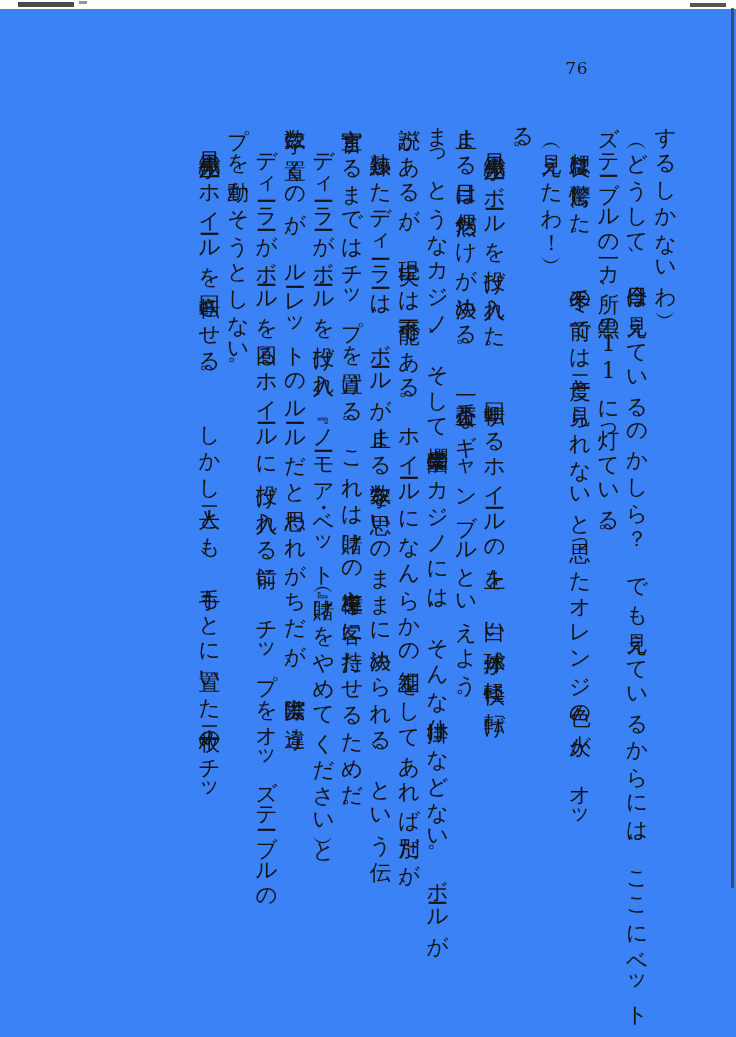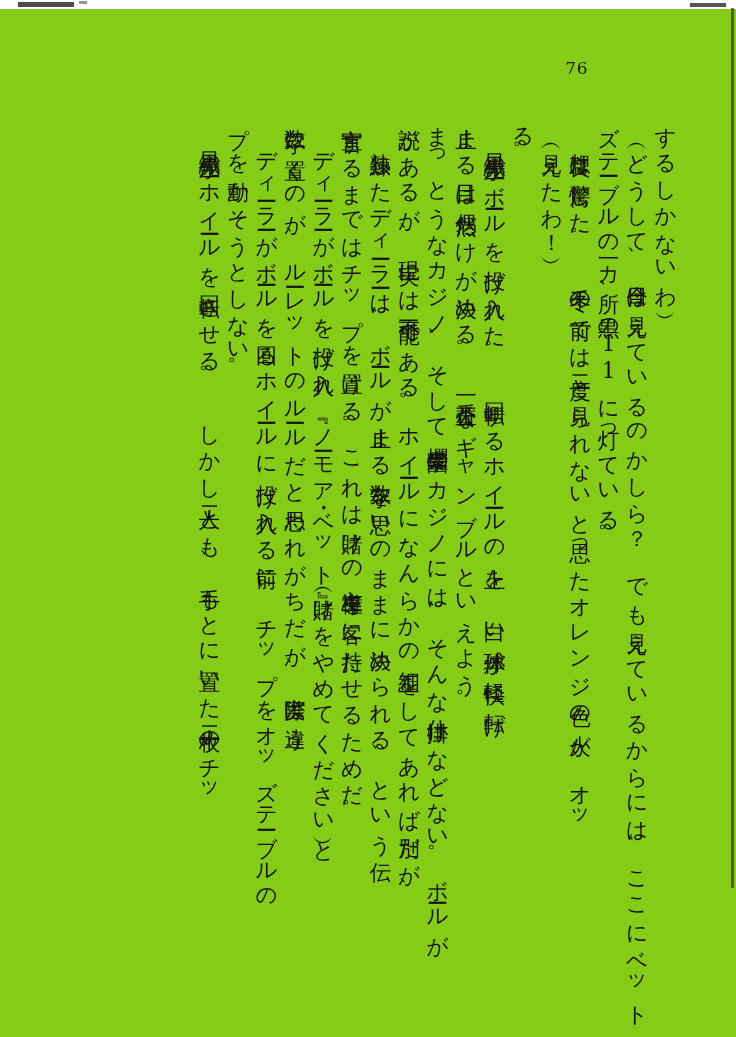--- a/index.html
+++ b/index.html
@@ -12,21 +12,21 @@
     height: 1037px;
     overflow: hidden;
     font-family: "DejaVu Serif", "Liberation Serif", serif;
     color: #111111;
   }
 
   .page {
     position: relative;
     width: 736px;
     height: 1037px;
-    background: #84cc16;
+    background: #3b82f6;
     box-sizing: border-box;
   }
 
   
   .scan-edge-top {
     position: absolute;
     top: 0;
     left: 0;
     width: 736px;
     height: 9px;

